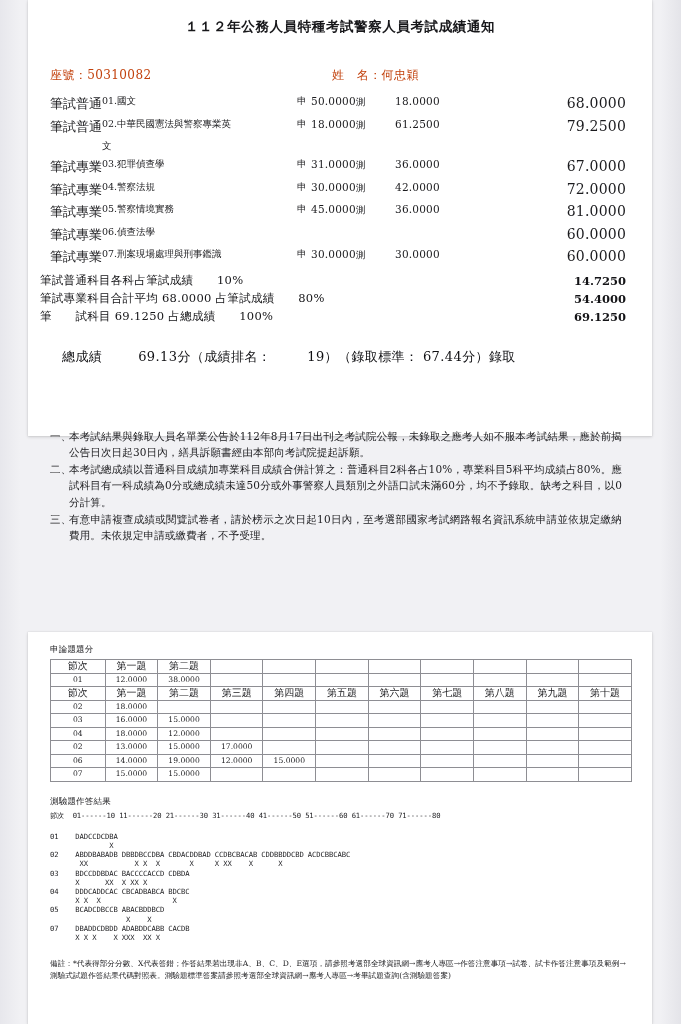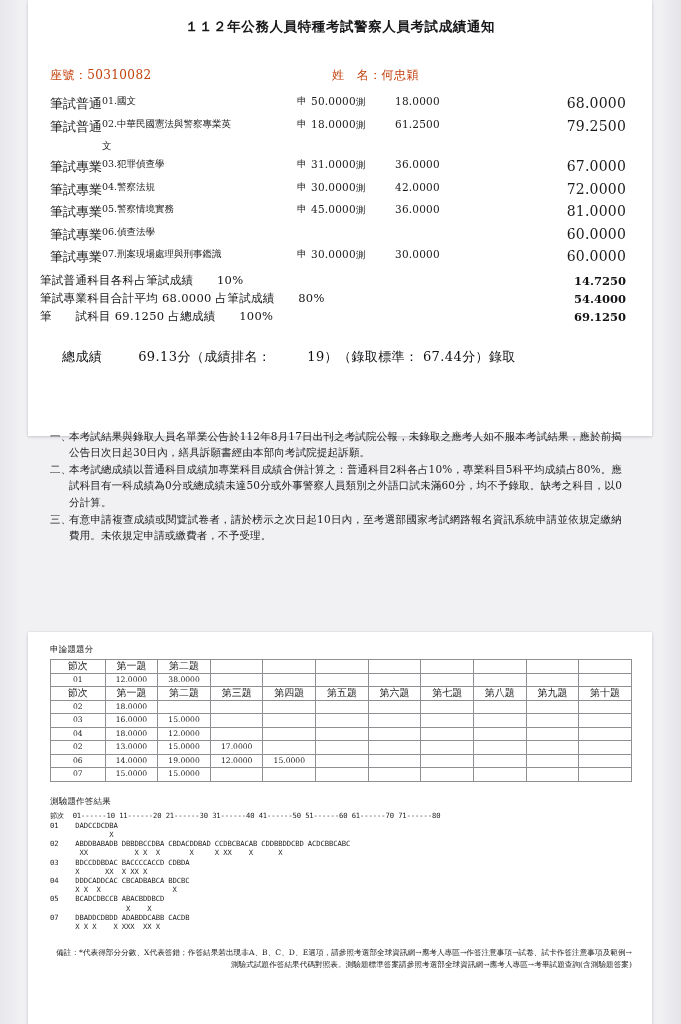--- a/index.html
+++ b/index.html
@@ -130,31 +130,30 @@
 
   .mc { margin-top: 14px; }
   .mc-ruler, .mc-row, .mc-x {
     font-family: "DejaVu Sans Mono", "Liberation Mono", monospace;
     font-size: 7.2px;
     color: #1b1b1e;
     white-space: pre;
     line-height: 1.28;
     letter-spacing: -0.1px;
   }
-  .mc-ruler { margin-bottom: 1px; }
+  .mc-ruler { margin-bottom: 12px; }
   .mc-row  { }
   .mc-x    { color: #2a2a2e; }
 
   .footnote {
     margin-top: 16px;
     font-size: 7.6px;
     line-height: 1.52;
     color: #1b1b1e;
     letter-spacing: 0.05px;
-    text-align: right;
   }
 </style>
 </head>
 <body>
 
 <div id="root">
 
   <div class="page" id="page1">
 
     <div class="doc-title">１１２年公務人員特種考試警察人員考試成績通知</div>

